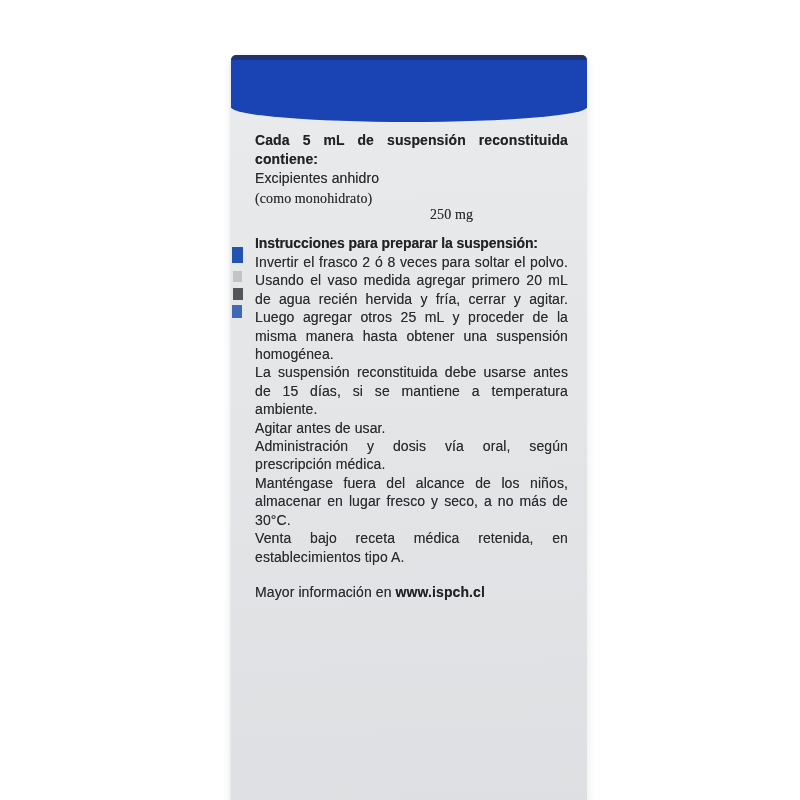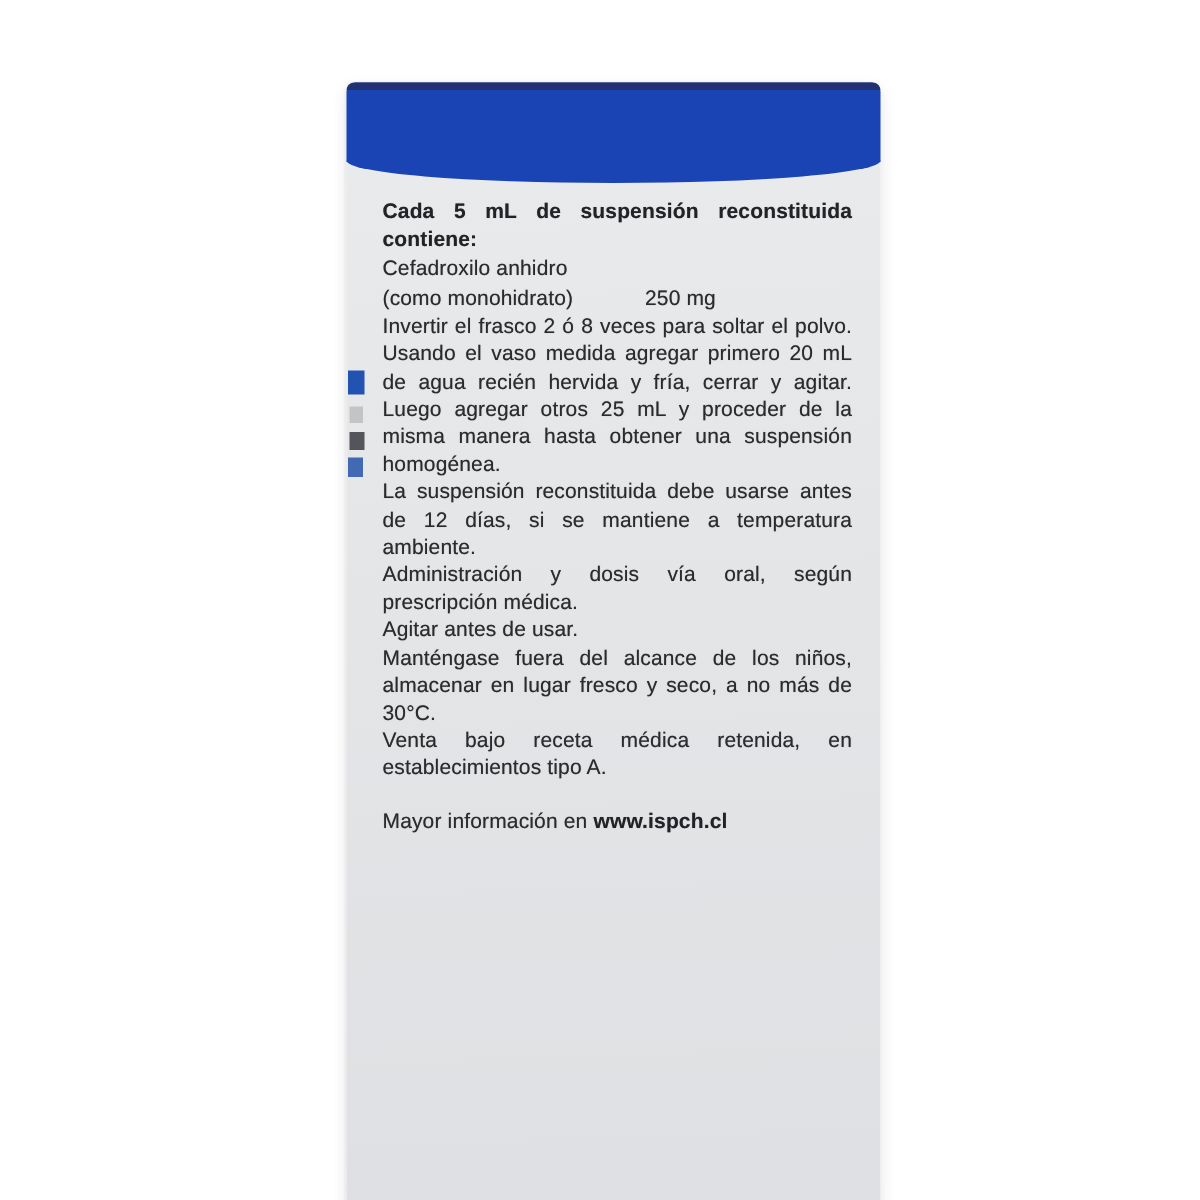--- a/index.html
+++ b/index.html
@@ -51,22 +51,22 @@
     top: 76px; left: 24px;
     width: 313px;
     color: #2a2b2d;
     font-size: 14px;
     letter-spacing: 0.1px;
     text-shadow: 0 0 0.5px rgba(42,43,45,0.55);
   }
   .content p { margin: 0; line-height: 19.2px; }
   .bold { font-weight: bold; color: #222326; }
   .just { text-align: justify; }
-  .ing-line { position: relative; }
-  .ing-amount { position: absolute; left: 175px; top: 0; }
+  .ing-line { position: relative; font-family: Liberation Serif, serif; }
+  .ing-amount { position: absolute; left: 175px; top: 16px; }
   .reg-line { margin-top: 7px !important; }
   .instr-head {
     margin-top: 26px !important;
     white-space: nowrap;
     letter-spacing: -0.1px;
   }
   .instr { line-height: 18.4px !important; }
   .footer-line { margin-top: 17px !important; }
 </style>
 </head>
@@ -83,34 +83,35 @@
 
     <div class="print-mark m0" style="background: rgb(34, 83, 176);"></div>
     <div class="print-mark m1" style="background: rgb(195, 196, 198);"></div>
     <div class="print-mark m2" style="background: rgb(84, 85, 90);"></div>
     <div class="print-mark m3" style="background: rgb(65, 105, 180);"></div>
 
     <div class="content">
 
       <p class="bold just">Cada 5 mL de suspensión reconstituida contiene:</p>
 
-      <p>Cefadroxilo anhidro</p>
+      <p>Excipientes anhidro</p>
 
       <p class="ing-line">
         <span>(como monohidrato)</span>
         <span class="ing-amount">250 mg</span>
       </p>
 
 
 
+      <p class="bold instr-head">Instrucciones para preparar la suspensión:</p>
 
       <p class="just instr">Invertir el frasco 2 ó 8 veces para soltar el polvo. Usando el vaso medida agregar primero 20 mL de agua recién hervida y fría, cerrar y agitar. Luego agregar otros 25 mL y proceder de la misma manera hasta obtener una suspensión homogénea.</p>
-      <p class="just instr">La suspensión reconstituida debe usarse antes de 12 días, si se mantiene a temperatura ambiente.</p>
+      <p class="just instr">La suspensión reconstituida debe usarse antes de 15 días, si se mantiene a temperatura ambiente.</p>
+      <p class="just instr">Agitar antes de usar.</p>
       <p class="just instr">Administración y dosis vía oral, según prescripción médica.</p>
-      <p class="just instr">Agitar antes de usar.</p>
       <p class="just instr">Manténgase fuera del alcance de los niños, almacenar en lugar fresco y seco, a no más de 30°C.</p>
       <p class="just instr">Venta bajo receta médica retenida, en establecimientos tipo A.</p>
 
       <p class="footer-line">
         <span>Mayor información en </span><span class="bold">www.ispch.cl</span>
       </p>
 
     </div>
   </div>
 </div>

